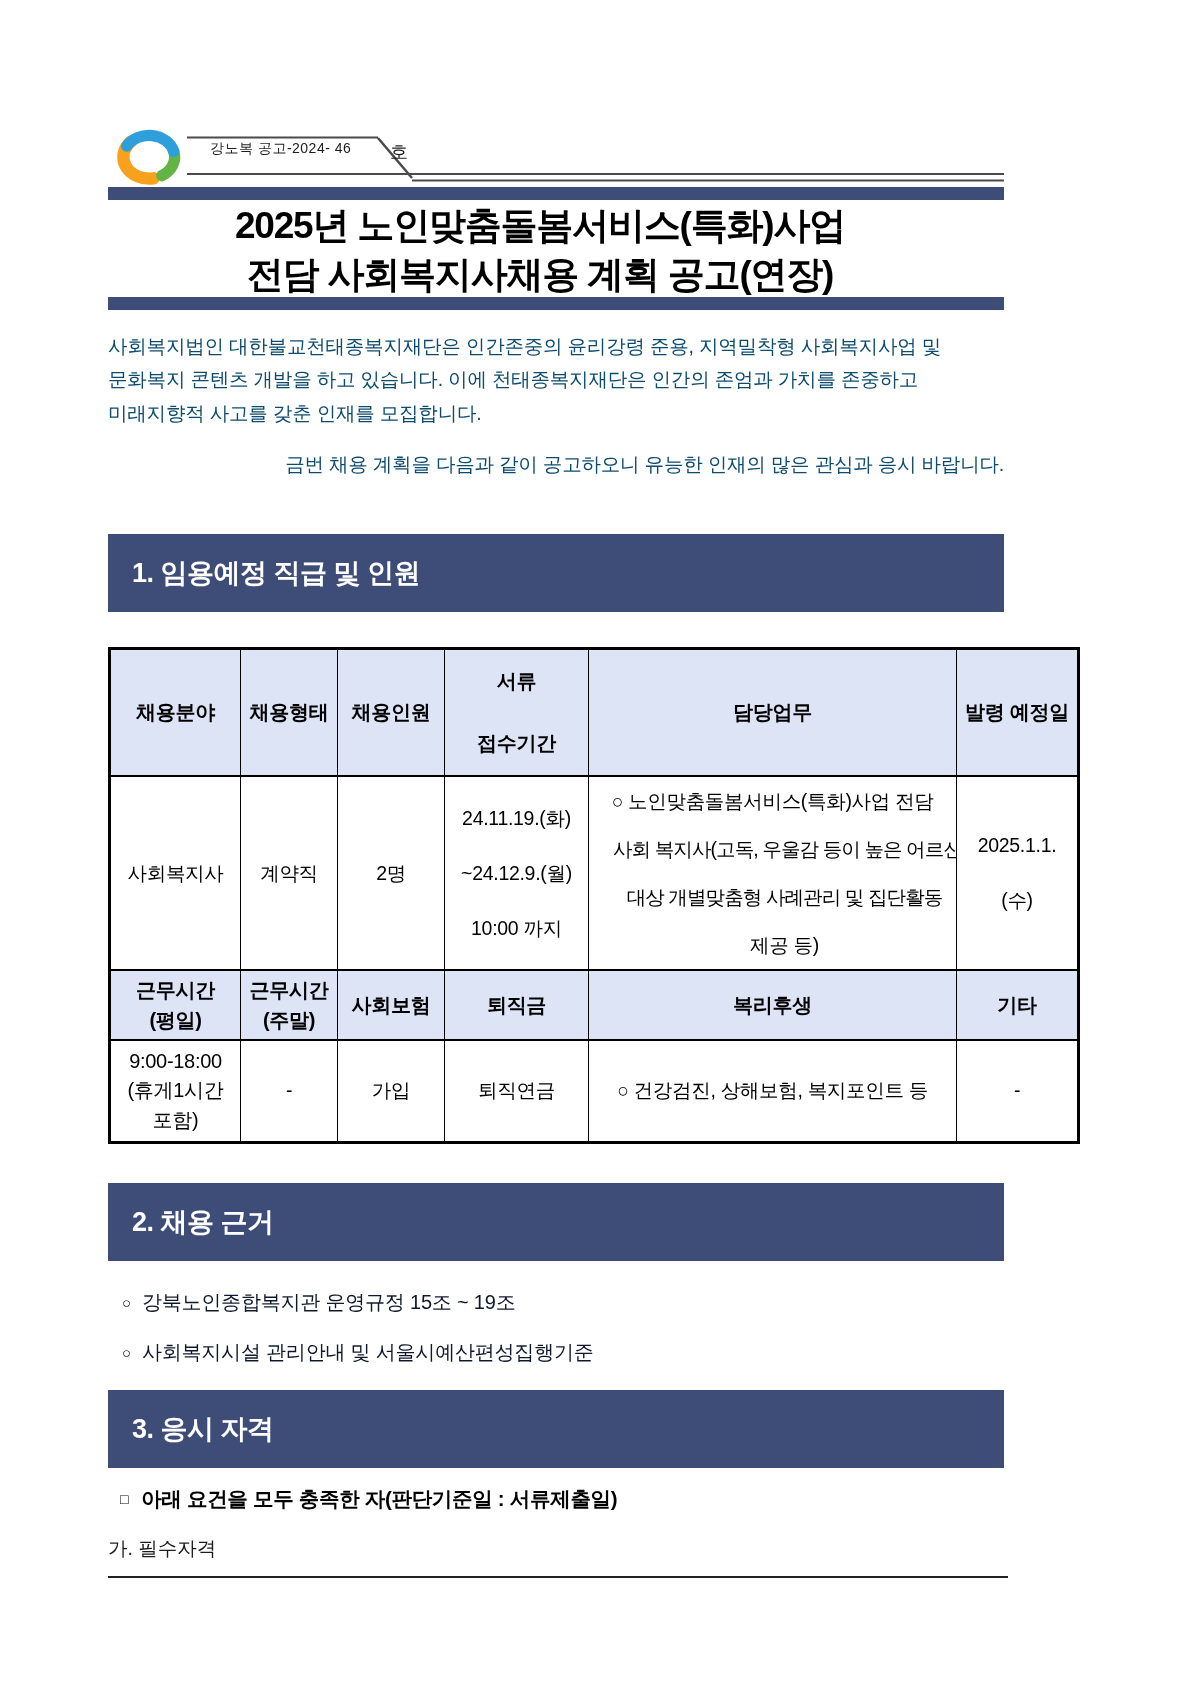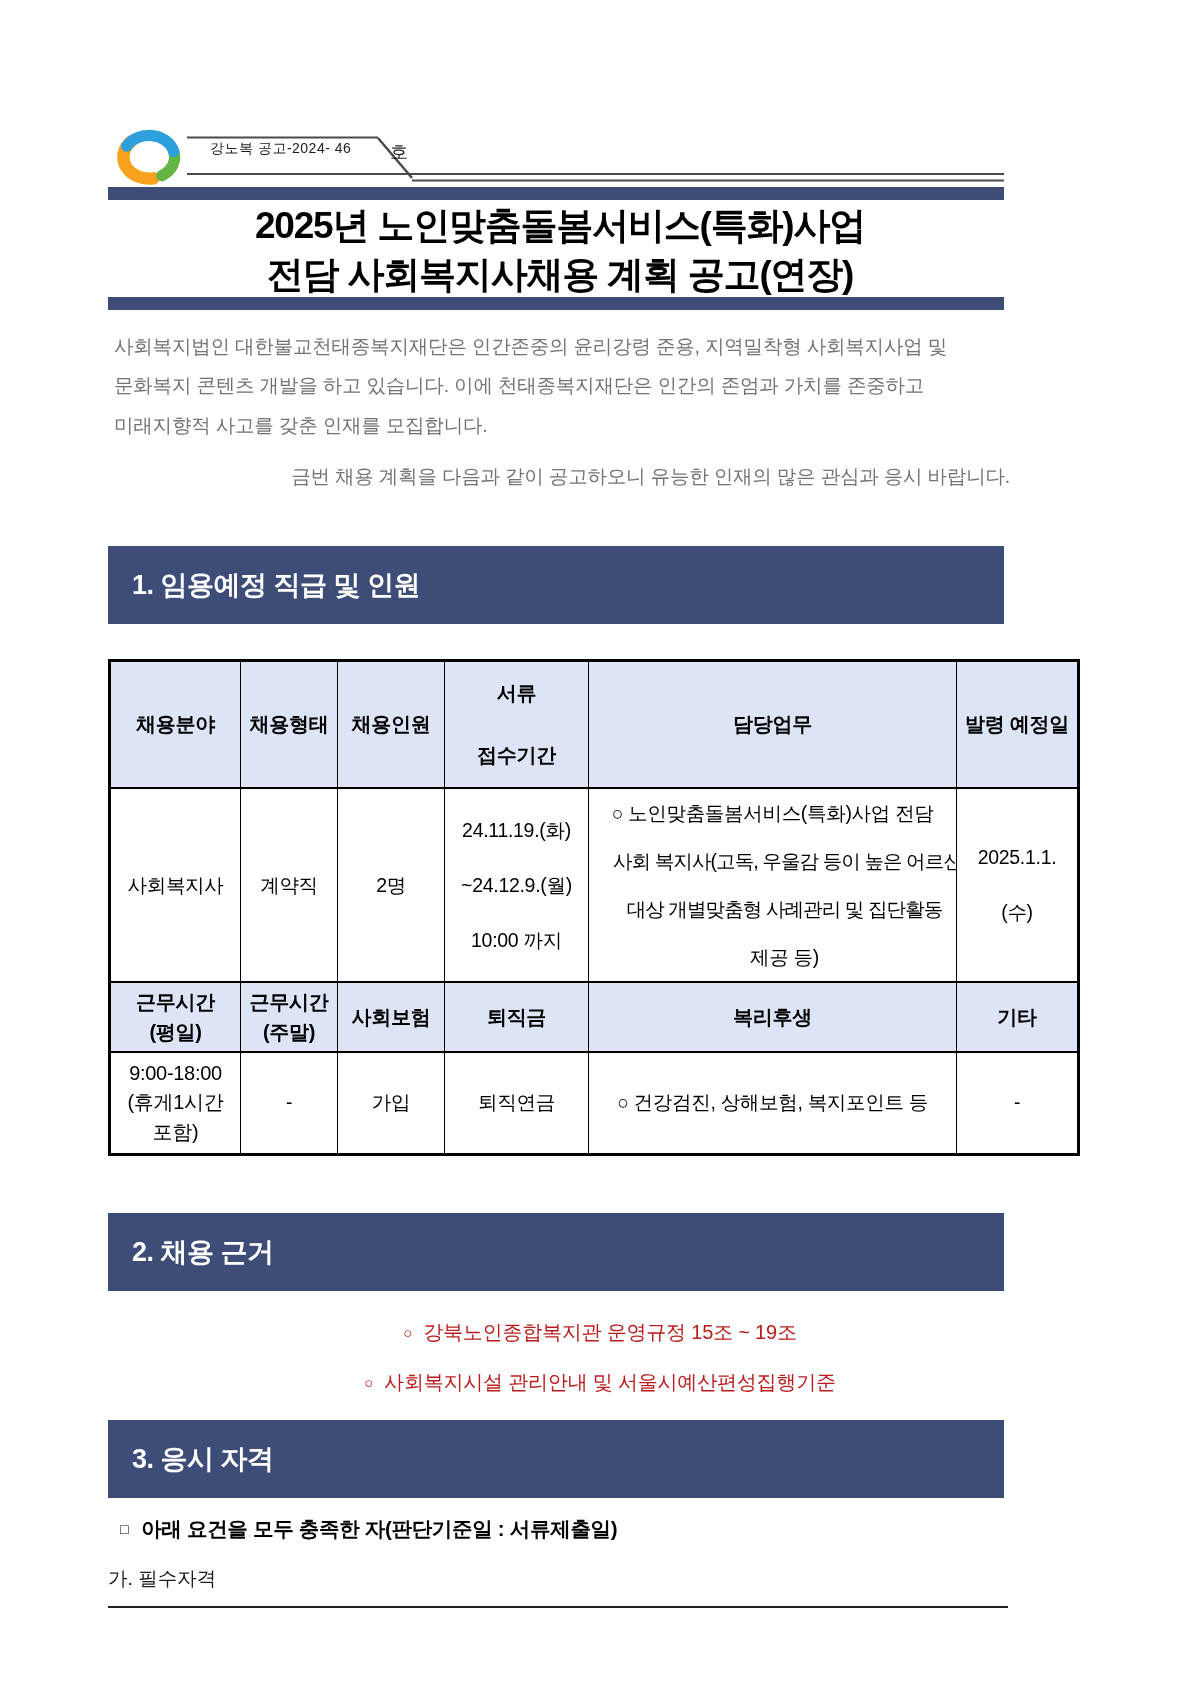--- a/index.html
+++ b/index.html
@@ -8,34 +8,34 @@
     font-family:"Liberation Sans", sans-serif; color:#111; overflow:hidden;
   }
   
   .logo { position:absolute; left:112px; top:124px; }
   .hdr-rules { position:absolute; left:0; top:0; width:1190px; height:210px; }
   .doc-no { position:absolute; left:210px; top:140px; font-size:14px; color:#1d1d1d; letter-spacing:0.5px; white-space:nowrap; }
   .doc-no-suffix { position:absolute; left:390px; top:140px; font-size:18px; color:#1d1d1d; }
   .navy-rule { position:absolute; left:108px; width:896px; height:13px; background:#3e4c78; }
   .rule1 { top:187px; }
   .rule2 { top:297px; }
-  .title-wrap { position:absolute; left:112px; top:201px; width:896px; text-align:center; }
+  .title-wrap { position:absolute; left:92px; top:201px; width:896px; text-align:center; }
   .title-line { font-size:37px; font-weight:800; line-height:49px; letter-spacing:-1.2px; color:#000; white-space:nowrap; }
   
   .content { position:absolute; left:108px; top:310px; width:970px; }
-  .intro-p { width:896px; font-size:19.5px; line-height:33.4px; margin:6px; color:#737373; letter-spacing:-0.2px; }
+  .intro-p { width:896px; font-size:19.5px; line-height:33.4px; margin:0; color:#0c4a6e; letter-spacing:-0.2px; }
   .p1 { margin-top:20px; }
   .p2 { margin-top:18px;text-align:right; }
   .section-bar {
     width:896px; height:78px; background:#3e4c78; color:#ffffff;
     font-size:27px; font-weight:700; letter-spacing:-0.5px;
     display:flex; align-items:center; padding-left:24px; box-sizing:border-box;
   }
   .s1 { margin-top:52px; }
-  .s2 { margin-top:57px; }
+  .s2 { margin-top:39px; }
   .s3 { margin-top:24px; }
   
   table.recruit { margin-top:35px; border-collapse:collapse; table-layout:fixed; width:969px; border:3px solid #000; }
   .recruit th, .recruit td {
     border:1.5px solid #000; border-top-width:2.5px; border-bottom-width:2.5px;
     padding:0; vertical-align:middle; text-align:center; color:#000; overflow:hidden;
   }
   .recruit th { background:#dde4f6; font-size:20px; font-weight:700; letter-spacing:-0.3px; }
   .recruit td { font-size:19.5px; letter-spacing:-0.3px; }
   .gapline div { line-height:62px; }
@@ -43,21 +43,21 @@
   .period div { line-height:55px; }
   .appt div { line-height:55px; }
   .duties { text-align:left; padding:8px 4px 8px 10px; }
   .duties div { line-height:48px; white-space:nowrap; }
   .duties .cont { padding-left:24px; }
   .duties .tight { letter-spacing:-0.9px; }
   .hours div { line-height:29.5px; font-size:20px; }
   .welfare { text-align:left; padding-left:12px; }
   
   .bullets { margin-top:28px; }
-  .bullet { font-size:20px; color:#b91c1c; margin-bottom:23px; padding-left:14px; letter-spacing:-0.2px;text-align:center; }
+  .bullet { font-size:20px; color:#0f172a; margin-bottom:23px; padding-left:14px; letter-spacing:-0.2px; }
   .bullet .marker { font-size:15px; margin-right:11px; position:relative; top:-1px; }
   .req { margin-top:17px; font-size:20.5px; font-weight:700; color:#000; padding-left:12px; letter-spacing:-0.3px; }
   .req .marker { font-size:14px; font-weight:400; margin-right:13px; position:relative; top:-2px; }
   .sub-item { margin-top:22px; font-size:19.5px; color:#1c1c1c; }
   .bottom-rule { margin-top:14px; width:900px; border-top:2px solid #222; height:0; }
 </style>
 </head>
 <body>
 
 <div class="page">

